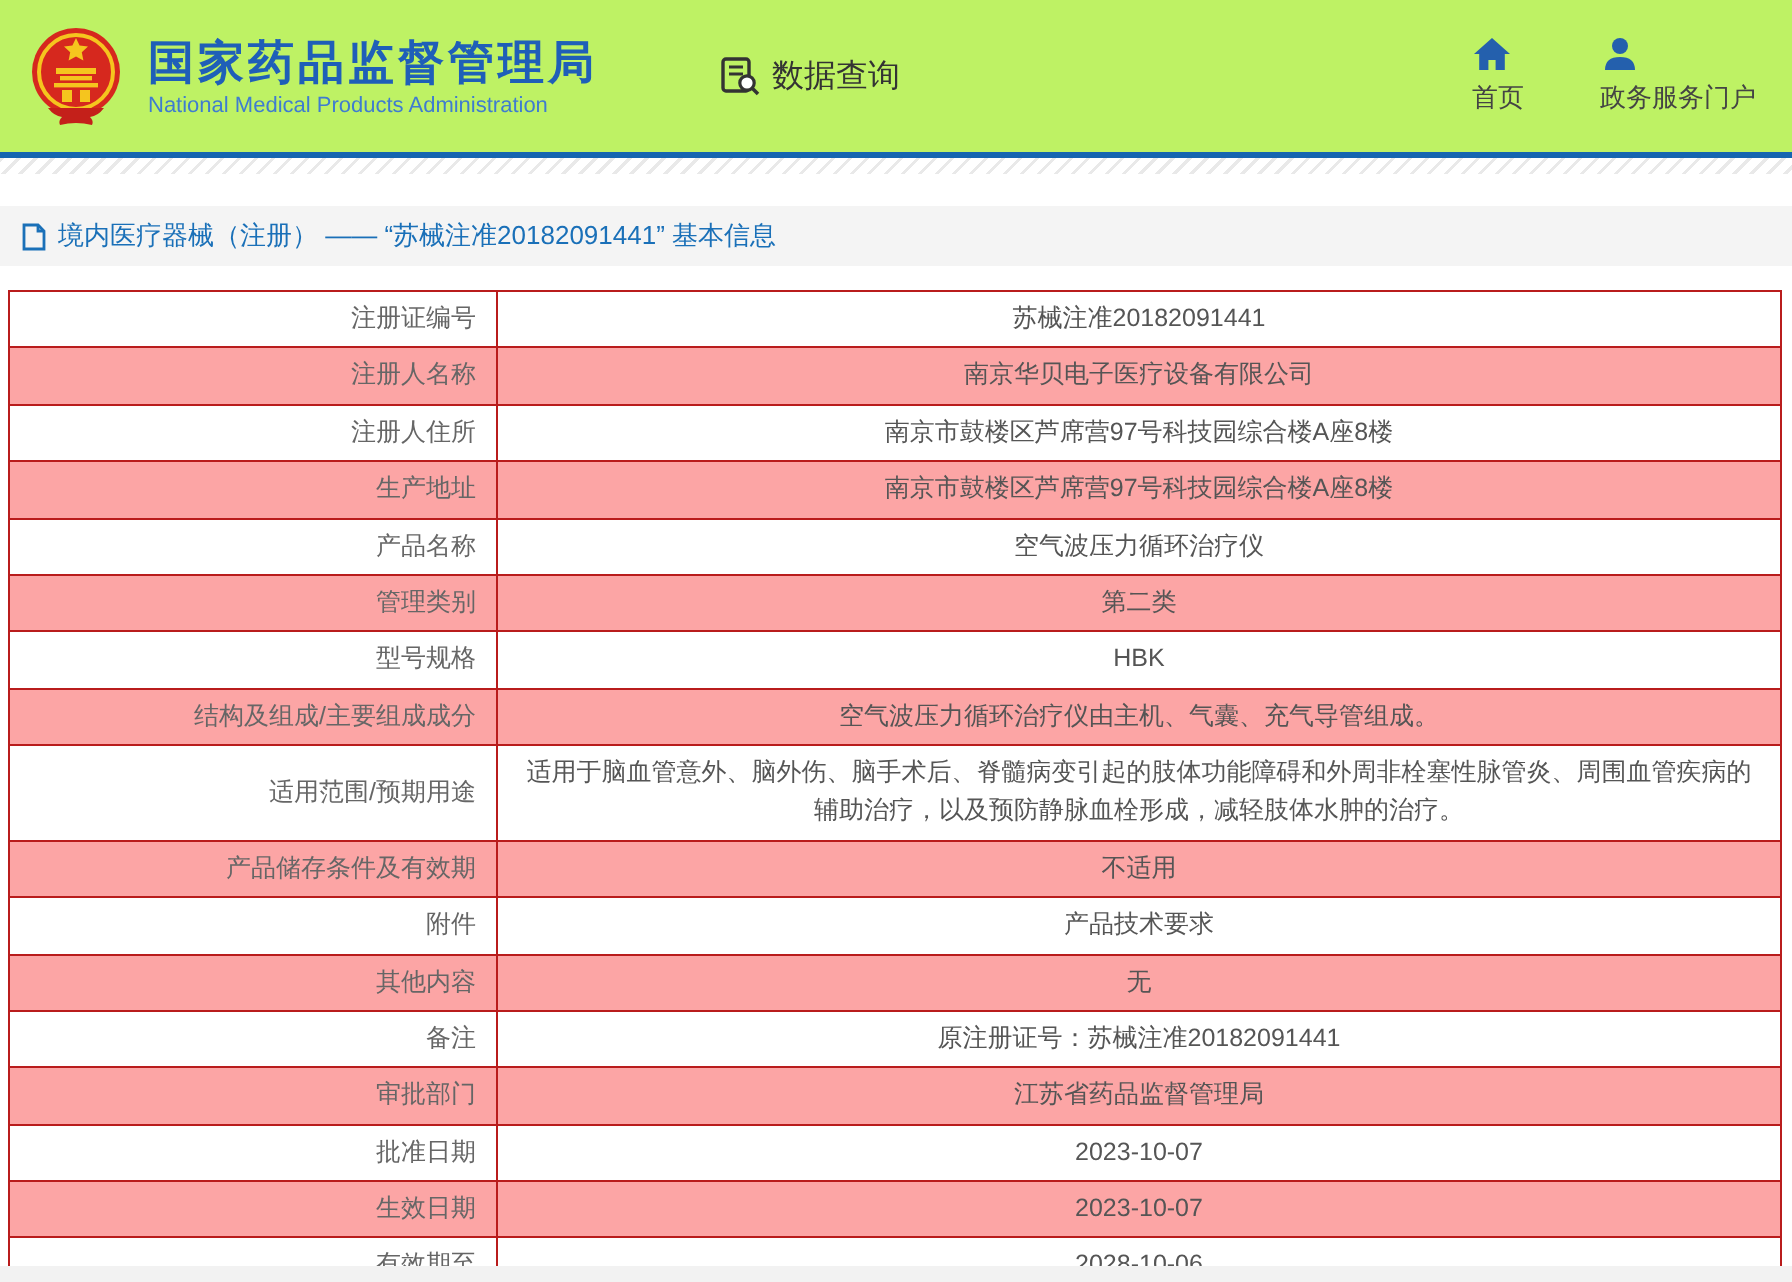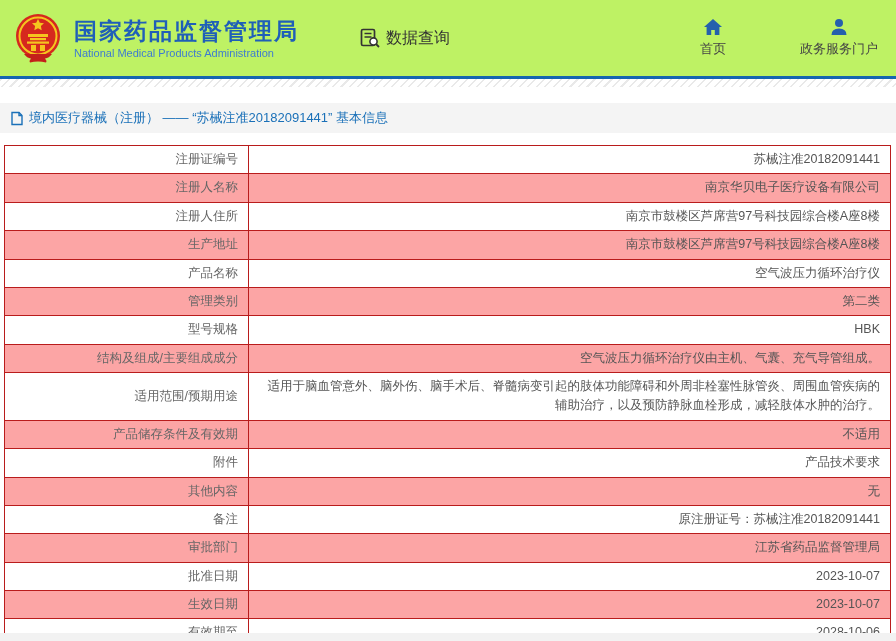--- a/index.html
+++ b/index.html
@@ -8,36 +8,36 @@
 
   
   .header { height:76px; display:flex; align-items:center; padding:0 18px 0 14px; background:#bef264; }
   .logo-group { display:flex; align-items:center; gap:12px; }
   .emblem { width:48px; height:52px; flex:0 0 auto; }
   .logo-title { font-size:23px; font-weight:bold; color:#1f5fb8; letter-spacing:2px; line-height:1.25; }
   .logo-subtitle { font-size:11px; color:#3f7cd0; margin-top:1px; }
   .data-query { display:flex; align-items:center; gap:5px; margin-left:60px; cursor:pointer; }
   .data-query span { font-size:16px; color:#333; }
   .header-nav { margin-left:auto; display:flex; gap:38px; }
-  .nav-item { display:flex; flex-direction:column; align-items:center; gap:4px; cursor:pointer; text-decoration:none;margin-left:36px; }
+  .nav-item { display:flex; flex-direction:column; gap:4px; cursor:pointer; text-decoration:none; }
   .nav-item span { font-size:13px; color:#444; }
   .header-rule { height:3px; background:#1565b0; }
   .hatch-strip { height:8px;
     background:repeating-linear-gradient(135deg,#e9e9e9 0 1.5px,transparent 1.5px 6px); }
 
   
   .breadcrumb-bar { margin-top:16px; height:30px; background:#f4f4f4; display:flex; align-items:center; padding:0 10px; gap:5px; }
   .breadcrumb-bar span { font-size:13px; color:#1a70b8; }
 
   
   .table-wrap { margin:12px 5px 0 4px; }
   table { width:100%; border-collapse:collapse; table-layout:fixed; }
   th,td { border:1px solid #b91c1c; font-size:12.5px; font-weight:normal; padding:4px 10px; line-height:1.55; }
   th.lbl { width:244px; text-align:right; color:#666; white-space:nowrap; }
-  td.val { text-align:right; color:#555; word-break:break-all; }
+  td.val { text-align:center; color:#555; word-break:break-all; }
   tr { height:26px; background:#fff; }
   tr.alt { background:#fca5a5; }
   .footer-strip { position:absolute; left:0; right:0; bottom:0; height:8px; background:#f2f2f2; }
 </style>
 </head>
 <body>
 
 <div class="header">
   <div class="logo-group">
     <svg class="emblem" viewBox="0 0 48 52">

